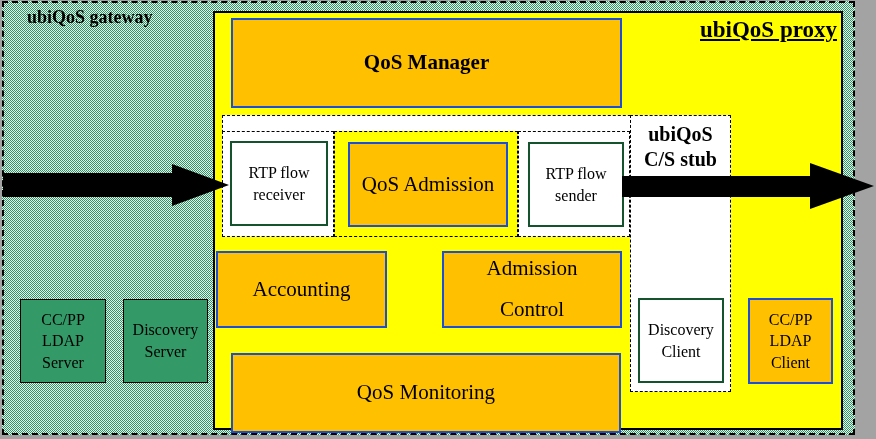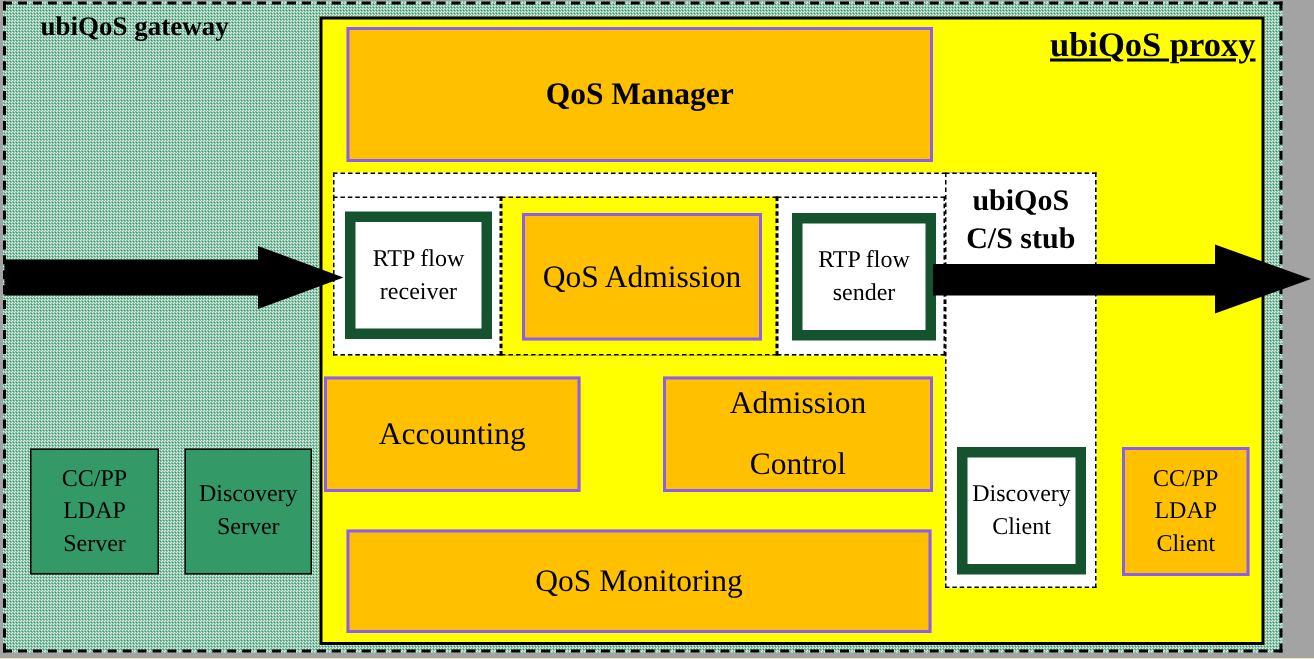--- a/index.html
+++ b/index.html
@@ -41,22 +41,22 @@
 
   .box {
     position: absolute;
     display: flex;
     flex-direction: column;
     align-items: center;
     justify-content: center;
     text-align: center;
     z-index: 10;
   }
-  .orange { background: #ffc000; border: 2px solid #8b5cf6; }
-  .whitebox { background: #ffffff; border: 7px solid #14532d; }
+  .orange { background: #ffc000; border: 2px solid #1d4ed8; }
+  .whitebox { background: #ffffff; border: 2px solid #14532d; }
   .teal { background: #339966; border: 1px solid #000; }
 
   .big { font-size: 21px; line-height: 1.32; }
   .small { font-size: 16px; line-height: 1.35; }
 
   
   .zone { position: absolute; border: 1px dashed #000; }
   .band-a        { left: 222px; top: 115px; width: 509px; height: 122px; background: #ffffff; z-index: 4; }
   .zone-receiver { left: 222px; top: 131px; width: 112px; height: 106px; background: #ffffff; z-index: 6; }
   .zone-adapt    { left: 334px; top: 131px; width: 184px; height: 106px; background: #ffff00; z-index: 6; }
@@ -67,21 +67,21 @@
     text-align: center; font-weight: bold; font-size: 20px; line-height: 1.25;
     z-index: 12;
   }
 
   .box-qos-manager { left: 231px; top: 18px;  width: 391px; height: 90px; font-weight: bold; }
   .box-receiver    { left: 230px; top: 141px; width: 98px;  height: 85px; }
   .box-adapt       { left: 348px; top: 142px; width: 160px; height: 85px; }
   .box-sender      { left: 528px; top: 142px; width: 96px;  height: 85px; }
   .box-accounting  { left: 216px; top: 251px; width: 171px; height: 77px; }
   .box-admission   { left: 442px; top: 251px; width: 180px; height: 77px; gap: 13px; }
-  .box-monitoring  { left: 231px; top: 353px; width: 390px; height: 69px; }
+  .box-monitoring  { left: 231px; top: 353px; width: 390px; height: 80px; }
   .box-disc-client { left: 638px; top: 298px; width: 86px;  height: 85px; }
   .box-ccpp-client { left: 748px; top: 298px; width: 85px;  height: 86px; }
   .box-ccpp-server { left: 20px;  top: 299px; width: 86px;  height: 84px; }
   .box-disc-server { left: 123px; top: 299px; width: 85px;  height: 84px; }
 
   
   .shaft { position: absolute; background: #000; z-index: 30; }
   .arrow-in-shaft  { left: 3px;   top: 173px; width: 170px; height: 24px; }
   .arrow-out-shaft { left: 622px; top: 176px; width: 190px; height: 21px; }
   .head { position: absolute; width: 0; height: 0; z-index: 30; }

